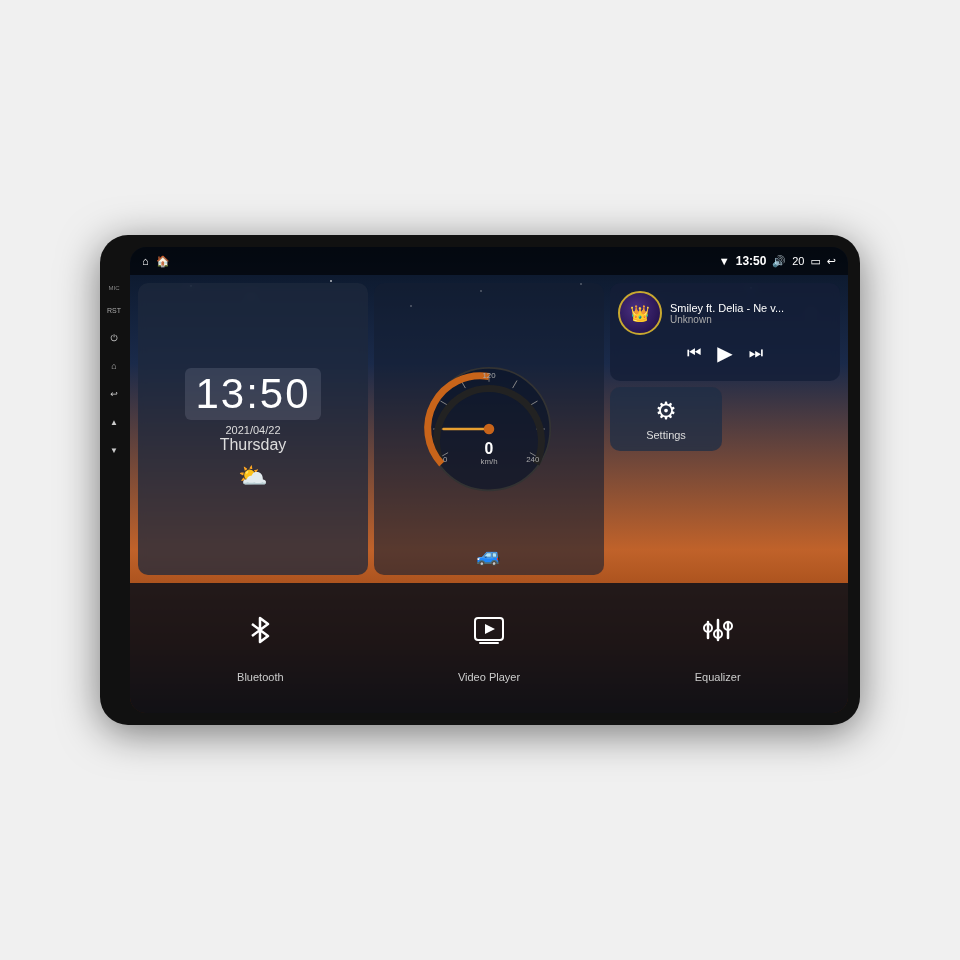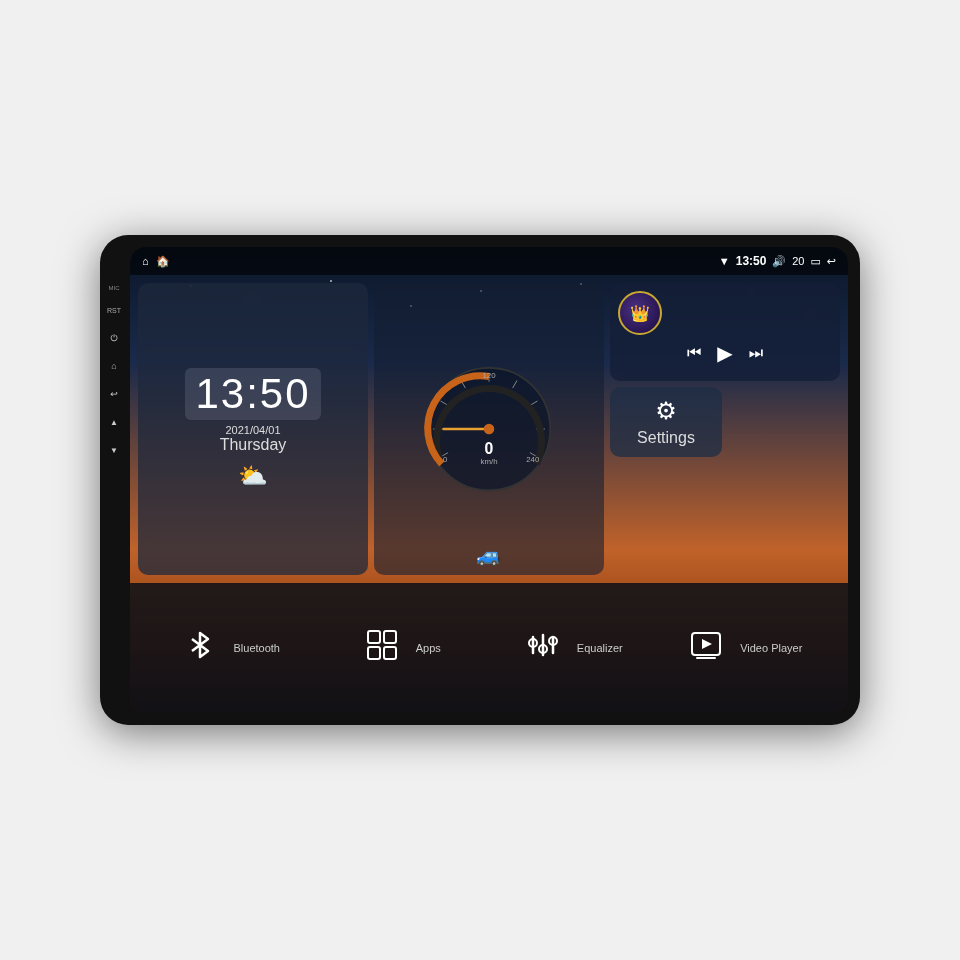--- a/index.html
+++ b/index.html
@@ -252,21 +252,21 @@
       padding: 10px 6px;
       cursor: pointer;
       backdrop-filter: blur(4px);
     }
     .app-tile-icon {
       font-size: 24px;
       color: #fff;
       margin-bottom: 4px;
     }
     .app-tile-label {
-      font-size: 16px;
+      font-size: 11px;
       color: #ddd;
     }
 
     
     .right-col {
       display: flex;
       flex-direction: column;
       gap: 6px;
     }
 
@@ -279,21 +279,21 @@
       height: 130px;
       background: rgba(10,15,25,0.85);
       display: flex;
       align-items: center;
       justify-content: space-around;
       padding: 8px 16px;
       z-index: 10;
     }
     .bottom-btn {
       display: flex;
-      flex-direction: row;
+      flex-direction: column;
       align-items: center;
       justify-content: center;
       gap: 18px;
       cursor: pointer;
       flex: 1;
       max-width: 120px;
     }
     .bottom-btn-icon {
       font-size: 30px;
       color: #fff;
@@ -364,21 +364,21 @@
         <span class="status-icon">20</span>
         <span class="status-icon">▭</span>
         <span class="status-icon">↩</span>
       </div>
     </div>
 
     <div class="main-content">
 
       <div class="clock-widget">
         <div class="clock-time">13:50</div>
-        <div class="clock-date">2021/04/01</div>
+        <div class="clock-date">2021/04/22</div>
         <div class="clock-day">Thursday</div>
         <div class="weather-icon">⛅</div>
       </div>
 
       <div class="speedometer-widget">
         <svg class="speedo-svg" viewBox="0 0 160 160">
 
           <circle cx="80" cy="80" r="70" fill="rgba(10,20,40,0.7)" stroke="#333" stroke-width="2"></circle>
 
           <g stroke="#888" stroke-width="1">
@@ -412,20 +412,24 @@
         <div class="car-road" style="position:absolute;bottom:8px;left:50%;transform:translateX(-50%);font-size:20px;">🚙</div>
       </div>
 
       <div class="right-col">
 
         <div class="music-widget">
           <div class="music-top">
             <div class="music-album">
               <span style="font-size:16px;">👑</span>
             </div>
+            <div class="music-info">
+              <div class="music-title">Smiley ft. Delia - Ne v...</div>
+              <div class="music-artist">Unknown</div>
+            </div>
           </div>
           <div class="music-controls">
             <button class="music-btn">⏮</button>
             <button class="music-play-btn">▶</button>
             <button class="music-btn">⏭</button>
           </div>
         </div>
 
         <div class="settings-navi">
           <div class="app-tile">
@@ -441,52 +445,41 @@
       <div class="bottom-btn">
         <div class="bottom-btn-icon">
           <svg width="32" height="32" viewBox="0 0 32 32">
             <polyline points="8,10 24,22 16,28 16,4 24,10 8,22" fill="none" stroke="white" stroke-width="2.5" stroke-linejoin="round"></polyline>
           </svg>
         </div>
         <div class="bottom-btn-label">Bluetooth</div>
       </div>
 
 
+
       <div class="bottom-btn">
         <div class="bottom-btn-icon">
           <svg width="32" height="32" viewBox="0 0 32 32">
-            <rect x="2" y="2" width="12" height="12" rx="2" fill="none" stroke="white" stroke-width="2"></rect>
-            <rect x="18" y="2" width="12" height="12" rx="2" fill="none" stroke="white" stroke-width="2"></rect>
-            <rect x="2" y="18" width="12" height="12" rx="2" fill="none" stroke="white" stroke-width="2"></rect>
-            <rect x="18" y="18" width="12" height="12" rx="2" fill="none" stroke="white" stroke-width="2"></rect>
+            <rect x="2" y="4" width="28" height="22" rx="3" fill="none" stroke="white" stroke-width="2"></rect>
+            <polygon points="12,10 22,15 12,20" fill="white"></polygon>
+            <rect x="6" y="28" width="20" height="2" rx="1" fill="white"></rect>
           </svg>
         </div>
-        <div class="bottom-btn-label">Apps</div>
+        <div class="bottom-btn-label">Video Player</div>
       </div>
 
       <div class="bottom-btn">
         <div class="bottom-btn-icon">
           <svg width="32" height="32" viewBox="0 0 32 32">
             <line x1="6" y1="8" x2="6" y2="24" stroke="white" stroke-width="2.5" stroke-linecap="round"></line>
             <circle cx="6" cy="14" r="4" fill="none" stroke="white" stroke-width="2"></circle>
             <line x1="16" y1="6" x2="16" y2="26" stroke="white" stroke-width="2.5" stroke-linecap="round"></line>
             <circle cx="16" cy="20" r="4" fill="none" stroke="white" stroke-width="2"></circle>
             <line x1="26" y1="8" x2="26" y2="24" stroke="white" stroke-width="2.5" stroke-linecap="round"></line>
             <circle cx="26" cy="12" r="4" fill="none" stroke="white" stroke-width="2"></circle>
           </svg>
         </div>
         <div class="bottom-btn-label">Equalizer</div>
       </div>
 
-      <div class="bottom-btn">
-        <div class="bottom-btn-icon">
-          <svg width="32" height="32" viewBox="0 0 32 32">
-            <rect x="2" y="4" width="28" height="22" rx="3" fill="none" stroke="white" stroke-width="2"></rect>
-            <polygon points="12,10 22,15 12,20" fill="white"></polygon>
-            <rect x="6" y="28" width="20" height="2" rx="1" fill="white"></rect>
-          </svg>
-        </div>
-        <div class="bottom-btn-label">Video Player</div>
-      </div>
-
     </div>
   </div>
 </div>
 
 </body></html>

